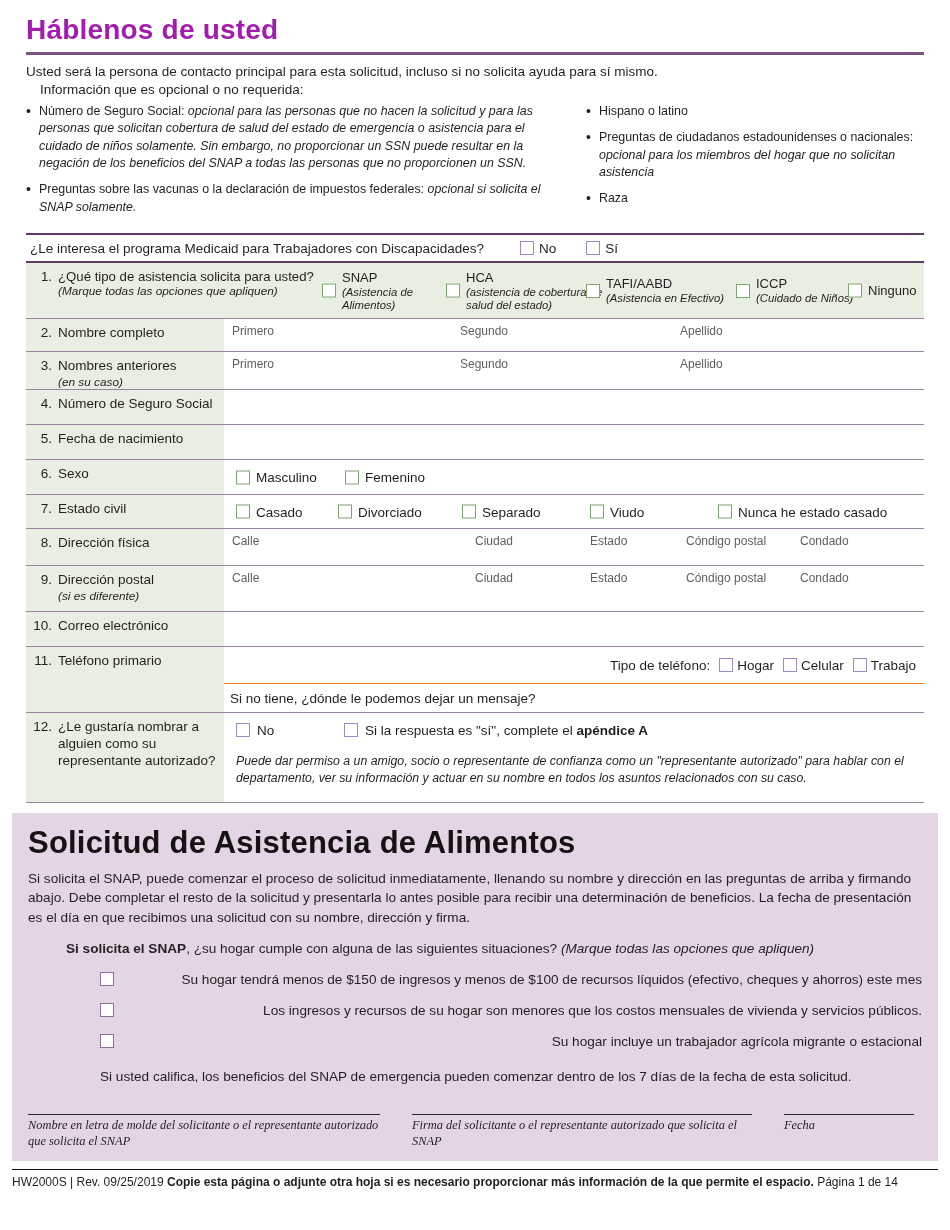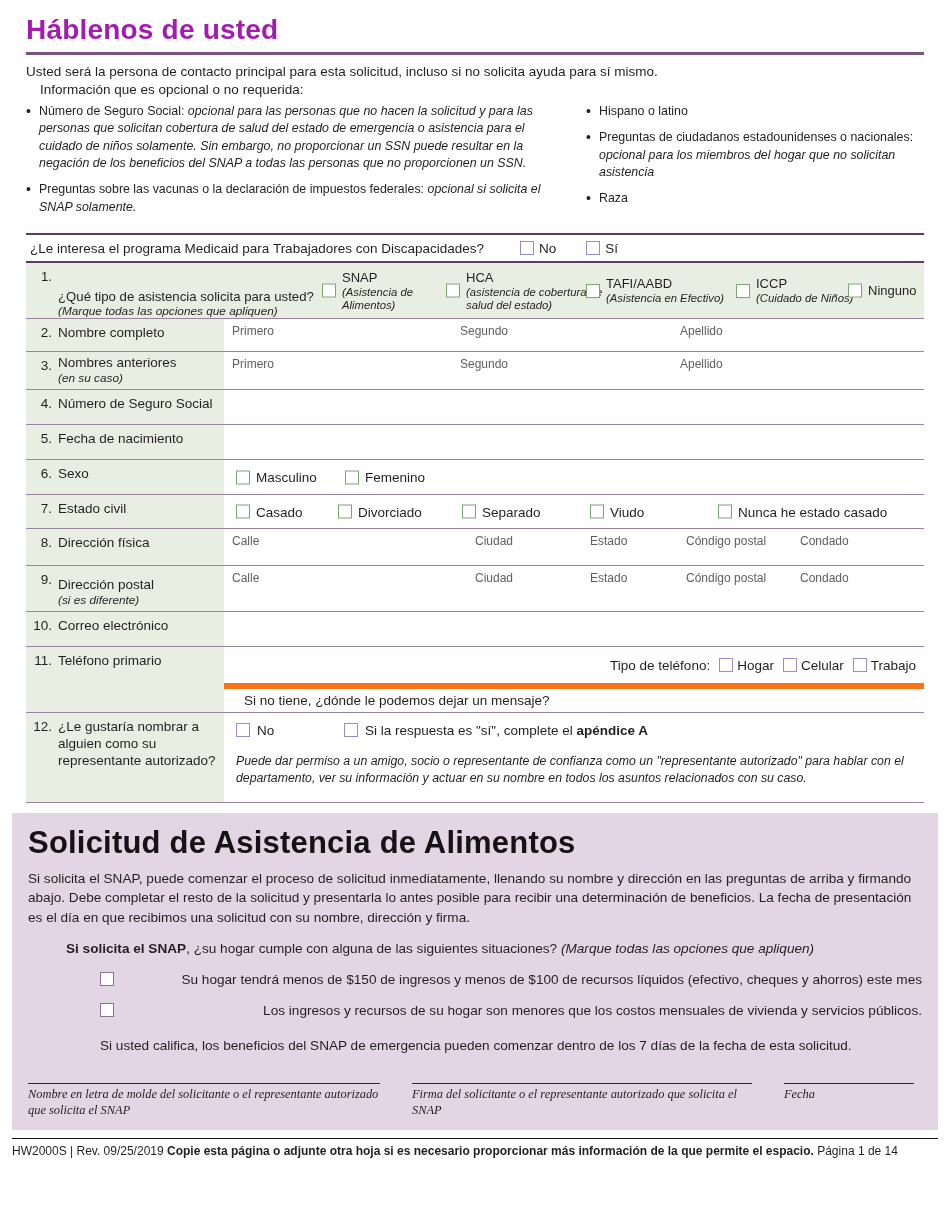--- a/index.html
+++ b/index.html
@@ -26,42 +26,42 @@
   .cb { display:inline-flex; align-items:center; gap:5px; }
   .box { width:14px; height:14px; background:#fff; border:1.5px solid #7fa271; flex-shrink:0; display:inline-block; }
   .box.p { border-color:#958fc5; }
   .box.sp { border-color:#8d6f9a; }
   .ml1 { margin-left:36px; } .ml2 { margin-left:30px; }
 
   .table { margin:0 26px; }
   .trow { display:flex; border-bottom:1px solid #97839d; position:relative; background:#fff; }
   .tlabel { width:198px; background:#e8efe2; padding:6px 4px 3px 6px; display:flex; font-size:13.5px; line-height:1.25; }
   .num { width:20px; text-align:right; margin-right:6px; flex-shrink:0; }
-  .labwrap { display:flex; flex-direction:column;justify-content:flex-end; }
+  .labwrap { display:flex; flex-direction:column; }
   .sub { font-style:italic; font-size:11.8px; }
   .tcontent { flex:1; position:relative; }
   .fl { position:absolute; top:5px; font-size:12px; color:#5f5f5f; }
 
   
   .r1 { background:#e8efe2; height:56px; }
   .r1lab { display:flex; padding:6px 0 0 6px; font-size:13.2px; }
   .r1lab .lab { white-space:nowrap; }
   .opt { position:absolute; top:50%; transform:translateY(-50%); display:flex; align-items:center; gap:6px; }
   .opt .txt { display:flex; flex-direction:column; }
   .oname { font-size:13px; line-height:1.15; }
   .odesc { font-size:11.3px; font-style:italic; line-height:1.15; }
   .odesc:empty { display:none; }
 
   .cbrow { position:absolute; top:50%; transform:translateY(-50%); display:flex; align-items:center; gap:6px; font-size:13.5px; }
   .cbtop { position:absolute; display:flex; align-items:flex-start; gap:7px; font-size:13.5px; }
 
   
   .phoneline { height:36px; display:flex; align-items:center; justify-content:flex-end; gap:9px; padding-right:8px; font-size:13.5px; }
   .phoneline .cb { gap:4px; }
-  .msgline { border-top:6px solid #f97316; height:29px; display:flex; align-items:center; padding-left:20px; font-size:13.5px; }
+  .msgline { border-top:1px solid #f97316; height:29px; display:flex; align-items:center; padding-left:6px; font-size:13.5px; }
   .colflex { display:flex; flex-direction:column; }
 
   .note { position:absolute; left:12px; top:40px; width:682px; font-size:12.3px; font-style:italic; line-height:1.35; }
 
   
   .snap { margin:10px 12px 0; background:#e3d5e4; padding:12px 16px 12px; }
   .snap h2 { font-size:31px; font-weight:bold; color:#161214; margin-bottom:8px; letter-spacing:.2px; }
   .sintro { font-size:13.6px; line-height:1.42; }
   .squestion { font-size:13.6px; margin:14px 0 0 38px; }
   .sitem { display:flex; align-items:flex-start; gap:1px; margin:16px 0 0 72px; font-size:13.6px;justify-content:space-between; }
@@ -351,20 +351,24 @@
     <p class="squestion"><b>Si solicita el SNAP</b><span>, ¿su hogar cumple con alguna de las siguientes situaciones? </span><span class="it">(Marque todas las opciones que apliquen)</span></p>
 
     <div class="sitem">
       <span class="box sp"></span>
       <span>Su hogar tendrá menos de $150 de ingresos y menos de $100 de recursos líquidos (efectivo, cheques y ahorros) este mes</span>
     </div>
     <div class="sitem">
       <span class="box sp"></span>
       <span>Los ingresos y recursos de su hogar son menores que los costos mensuales de vivienda y servicios públicos.</span>
     </div>
+    <div class="sitem">
+      <span class="box sp"></span>
+      <span>Su hogar incluye un trabajador agrícola migrante o estacional</span>
+    </div>
 
     <p class="squalify">Si usted califica, los beneficios del SNAP de emergencia pueden comenzar dentro de los 7 días de la fecha de esta solicitud.</p>
 
     <div class="sigs">
       <div class="sig w1">Nombre en letra de molde del solicitante o el representante autorizado que solicita el SNAP</div>
       <div class="sig w2">Firma del solicitante o el representante autorizado que solicita el SNAP</div>
       <div class="sig w3">Fecha</div>
     </div>
   </div>
 

